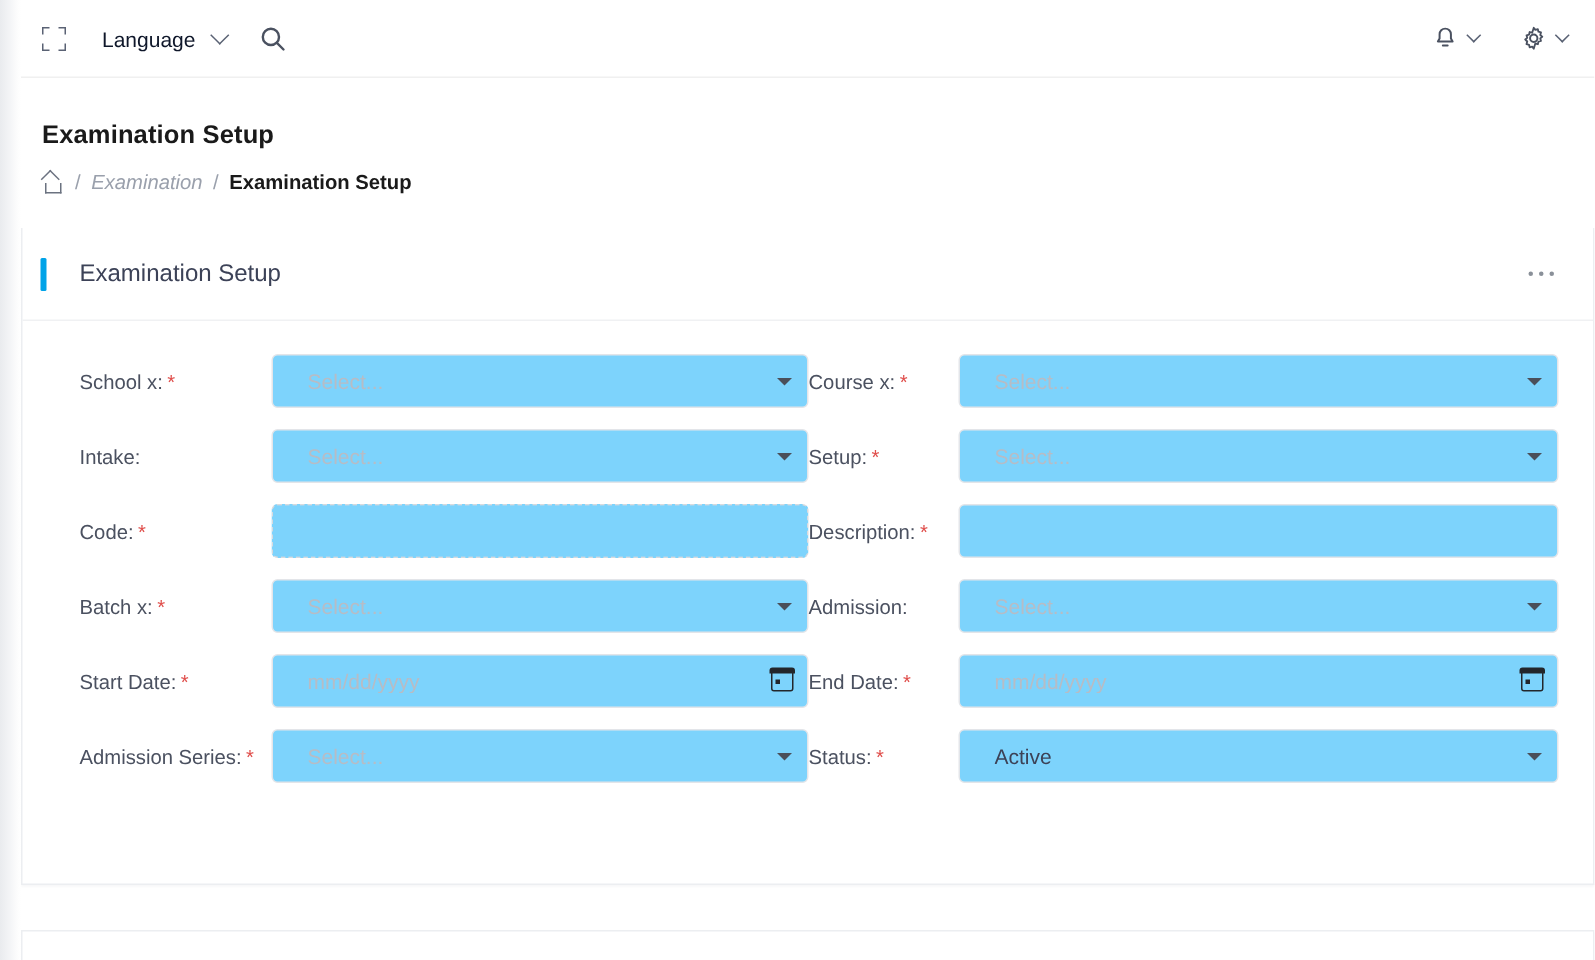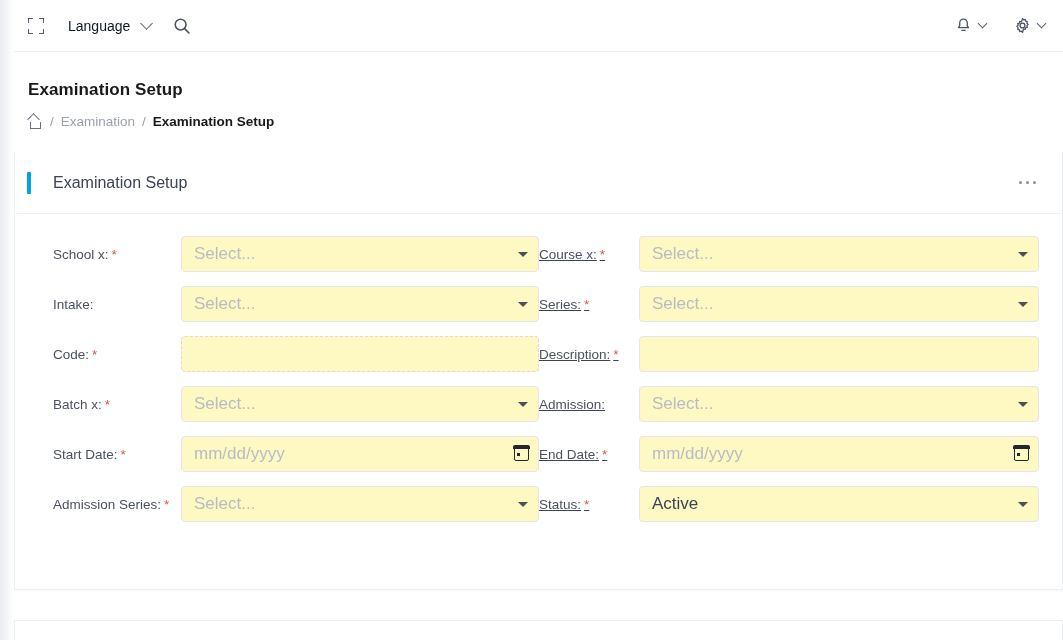--- a/index.html
+++ b/index.html
@@ -78,21 +78,21 @@
 
   .bell-wrap, .gear-wrap { display: inline-flex; align-items: center; gap: 7px; cursor: pointer; }
   .gear-wrap { margin-left: 28px; }
 
   
   .page-head { position: absolute; left: 14px; top: 52px; width: 1049px; padding: 28px 0 0 14px; }
   .page-title { font-size: 17px; font-weight: bold; color: #1a1a1a; letter-spacing: .1px; }
 
   .breadcrumb { display: flex; align-items: center; gap: 7px; margin-top: 14px; font-size: 13.5px; }
   .bc-sep { color: #9aa0ac; }
-  .bc-link { color: #9aa0ac; cursor: pointer; }
+  .bc-link { color: #9aa0ac; cursor: pointer; font-style: italic; }
   .bc-current { color: #1a1a1a; font-weight: bold; }
 
   .home-icon { width: 15px; height: 14px; position: relative; display: inline-block; cursor: pointer; }
   .home-icon .roof {
     position: absolute; top: 0; left: 1px;
     width: 9px; height: 9px;
     border-top: 1.5px solid #6b7280; border-left: 1.5px solid #6b7280;
     transform: rotate(45deg);
   }
   .home-icon .body {
@@ -122,41 +122,41 @@
 
   .dots { margin-left: auto; display: flex; gap: 3.5px; cursor: pointer; padding: 8px; }
   .dots span { width: 3.5px; height: 3.5px; border-radius: 50%; background: #8a9099; display: block; }
 
   
   .form-body { padding: 22px 0 0 0; }
   .form-row { display: flex; margin-bottom: 14px; }
 
   .field { display: flex; align-items: center; }
   .field.left  { width: 524px; padding-left: 38px; }
-  .field.right { width: 500px; padding-left: 0; text-decoration: underline; }
+  .field.right { width: 500px; padding-left: 0; }
 
   .f-label {
     font-size: 13.5px; color: #4b5160;
     white-space: nowrap; flex: 0 0 auto;
   }
   .field.left  .f-label { width: 128px; }
   .field.right .f-label { width: 100px; }
   .req { color: #e0504d; margin-left: 3px; }
 
   .control { position: relative; flex: 1 1 auto; }
 
   .inp {
     width: 100%; height: 36px;
     border: 1px solid #e3e5e9;
     border-radius: 4px;
-    background: #fef9c3;
+    background: #7dd3fc;
     font-family: "Liberation Sans", sans-serif;
-    font-size: 17px;
+    font-size: 14px;
     color: #3c4257;
-    padding: 0 30px 0 12px;
+    padding: 0 30px 0 23px;
     outline: none;
   }
   .inp::placeholder { color: #b7bcc5; }
   .inp.dashed { border: 1px dashed #d8dade; }
   .inp.plain { padding-right: 12px; }
 
   .caret {
     position: absolute; right: 11px; top: 50%;
     margin-top: -2px;
     width: 0; height: 0;
@@ -286,21 +286,21 @@
 
     <div class="form-row">
       <div class="field left">
         <span class="f-label"><span>Intake:</span><span class="req"></span></span>
         <div class="control">
           <input class="inp" type="text" readonly="" placeholder="Select..." style="">
           <span class="caret"></span>
         </div>
       </div>
       <div class="field right">
-        <span class="f-label"><span>Series:</span><span class="req">*</span></span>
+        <span class="f-label"><span>Setup:</span><span class="req">*</span></span>
         <div class="control">
           <input class="inp" type="text" readonly="" placeholder="Select..." style="">
           <span class="caret"></span>
         </div>
       </div>
     </div>
 
     <div class="form-row">
       <div class="field left">
         <span class="f-label"><span>Code:</span><span class="req">*</span></span>

